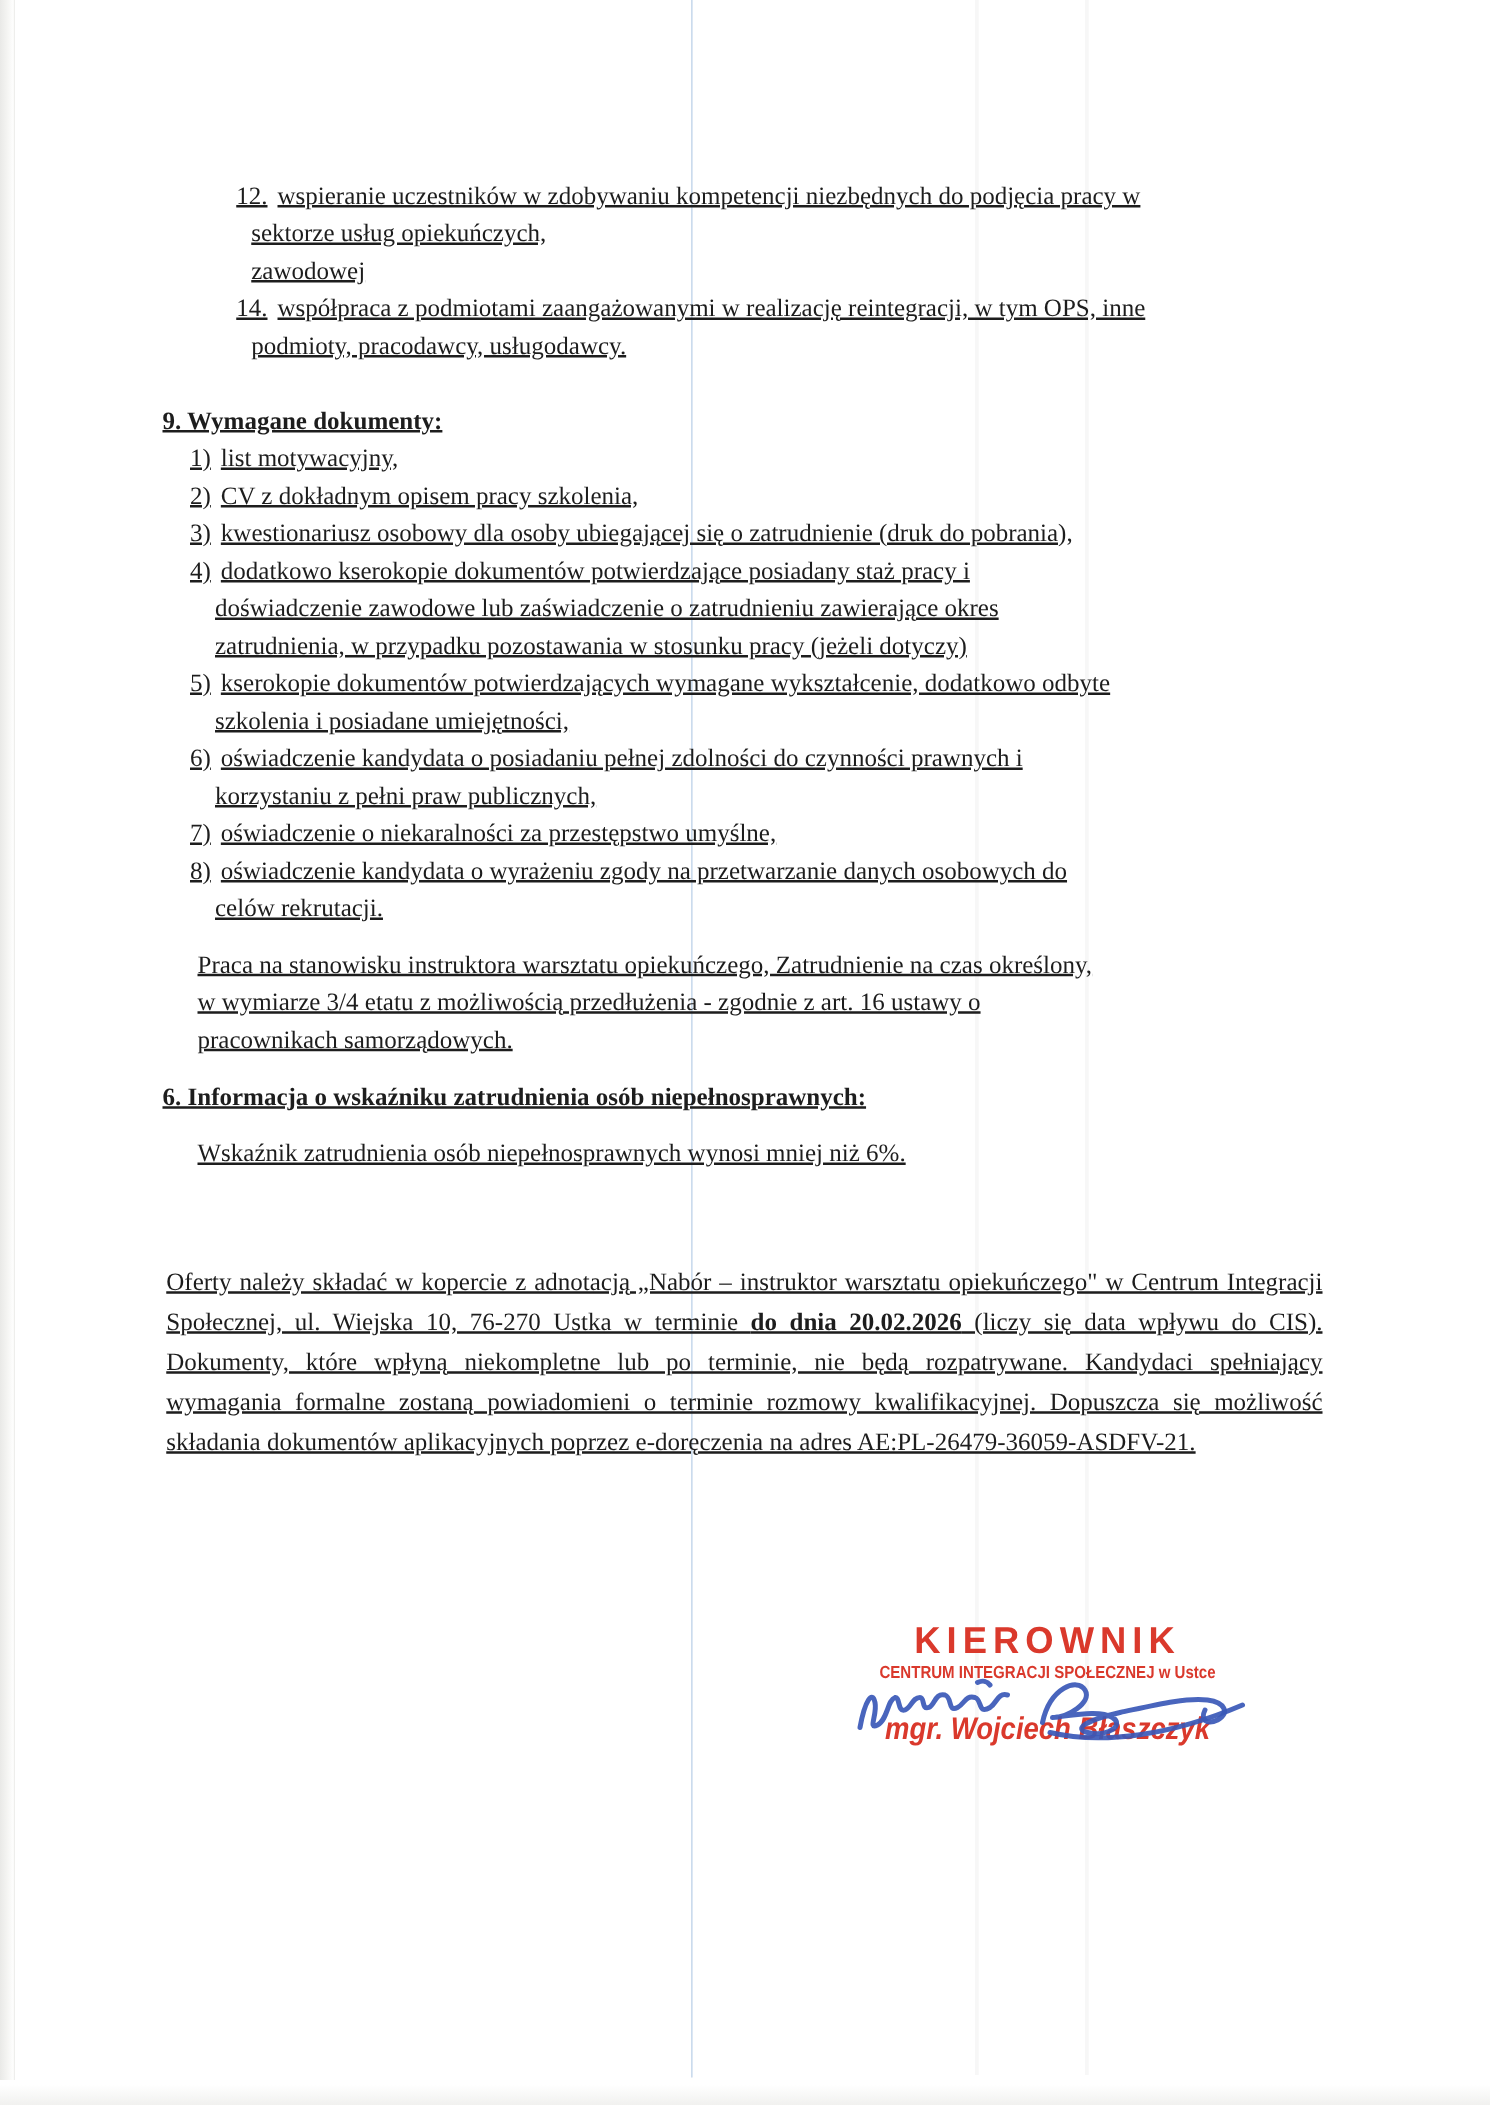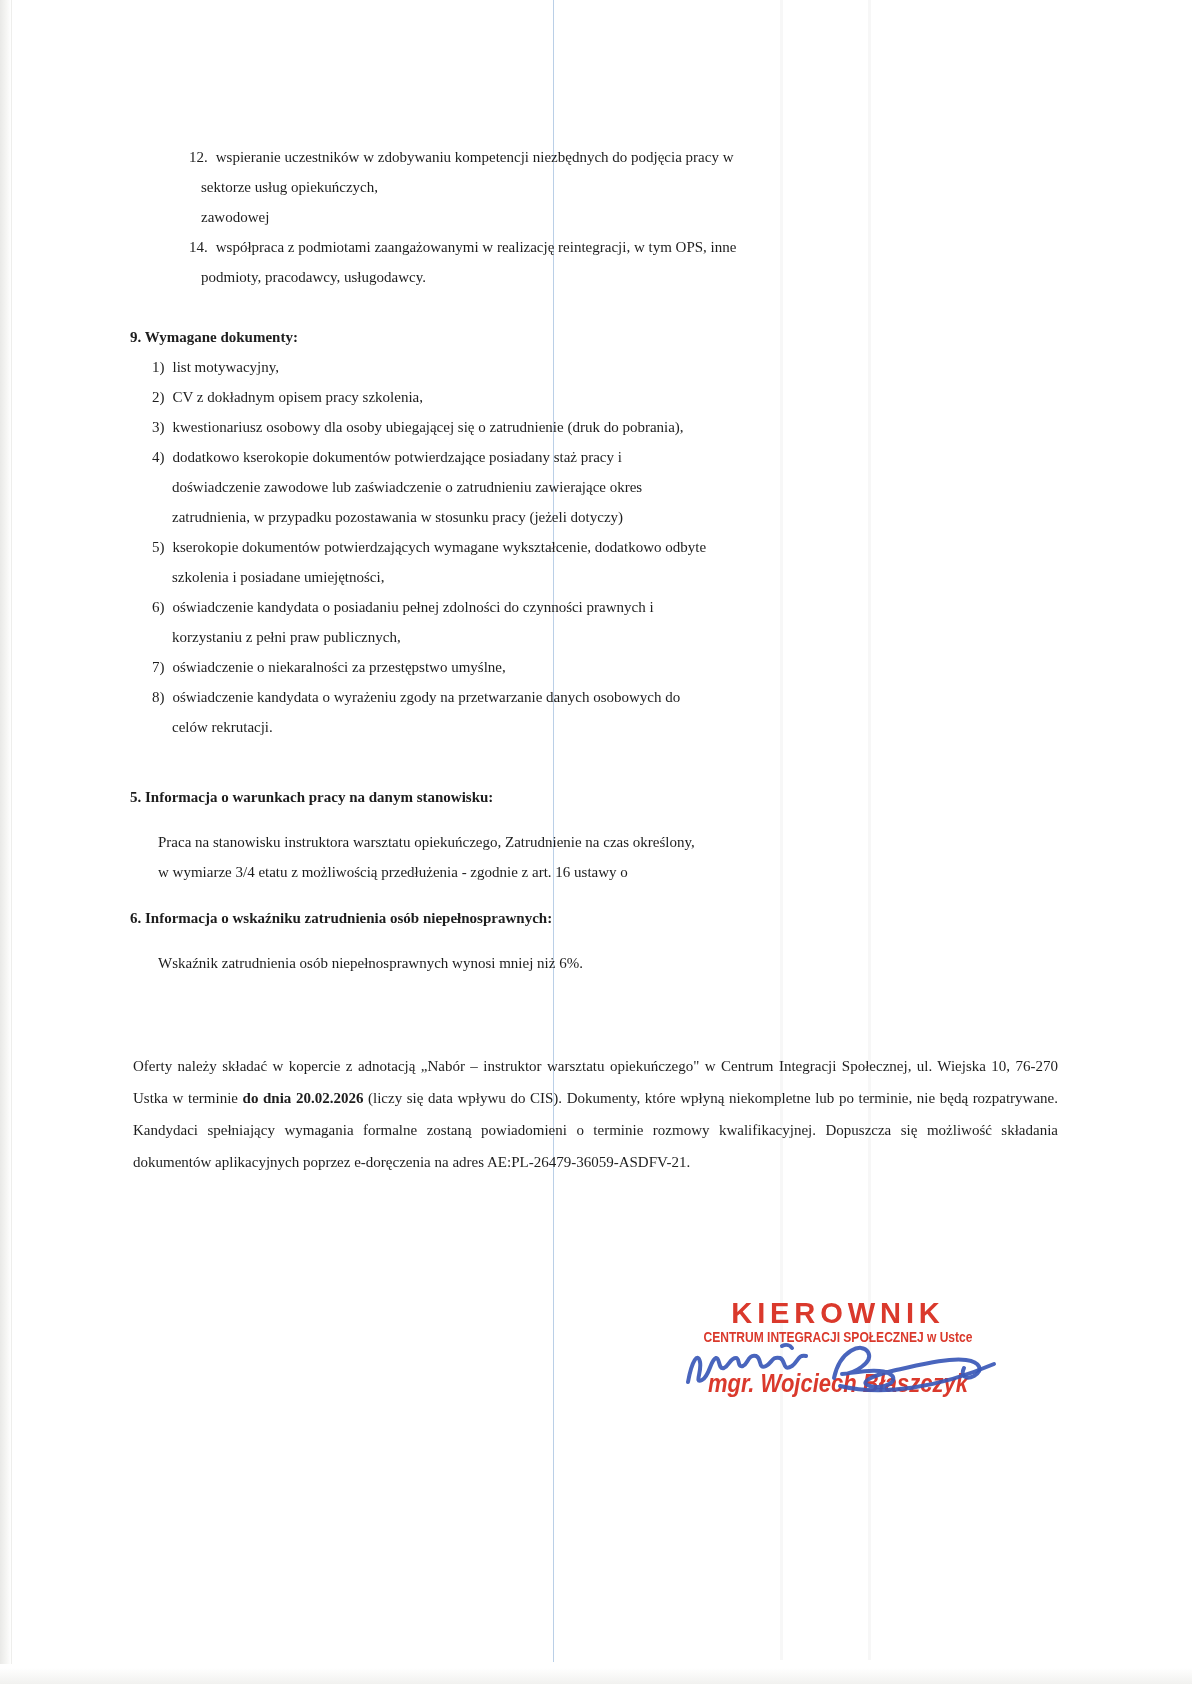--- a/index.html
+++ b/index.html
@@ -21,21 +21,21 @@
   }
   .scan-streak {
     position:absolute; top:0; width:1px; height:1662px;
     background:rgba(130,168,212,0.55); left:553px;
   }
   .smudge { position:absolute; top:0; width:3px; height:1660px; background:rgba(180,180,178,0.10); }
   .smudge.a { left:780px; } .smudge.b { left:868px; }
 
   .content {
     position:absolute; left:130px; top:142px; width:930px;
-    font-size:15px; line-height:30px;
+    font-size:20px; line-height:30px;text-decoration:underline;
   }
   .line { white-space:nowrap; }
 
   
   .intro-item .first { margin-left:59px; }
   .intro-item .num  { margin-right:8px; }
   .intro-item .cont { margin-left:71px; }
 
   
   .sec-heading { font-weight:bold; white-space:nowrap; }
@@ -139,24 +139,24 @@
       <div class="doc-item">
         <div class="line first"><span class="num">7)</span><span>oświadczenie o niekaralności za przestępstwo umyślne,</span></div>
       </div>
       <div class="doc-item">
         <div class="line first"><span class="num">8)</span><span>oświadczenie kandydata o wyrażeniu zgody na przetwarzanie danych osobowych do</span></div>
         <div class="line cont">celów rekrutacji.</div>
       </div>
     </div>
 
     <div>
-      <div class="sec-heading h5">5. Informacja o warunkach pracy na danym stanowisku:</div>
       <div class="body-para">
         <div class="line">Praca na stanowisku instruktora warsztatu opiekuńczego, Zatrudnienie na czas określony,</div>
         <div class="line">w wymiarze 3/4 etatu z możliwością przedłużenia - zgodnie z art. 16 ustawy o</div>
+        <div class="line">pracownikach samorządowych.</div>
       </div>
     </div>
 
     <div>
       <div class="sec-heading h6">6. Informacja o wskaźniku zatrudnienia osób niepełnosprawnych:</div>
       <div class="body-para">
         <div class="line">Wskaźnik zatrudnienia osób niepełnosprawnych wynosi mniej niż 6%.</div>
       </div>
     </div>
 

